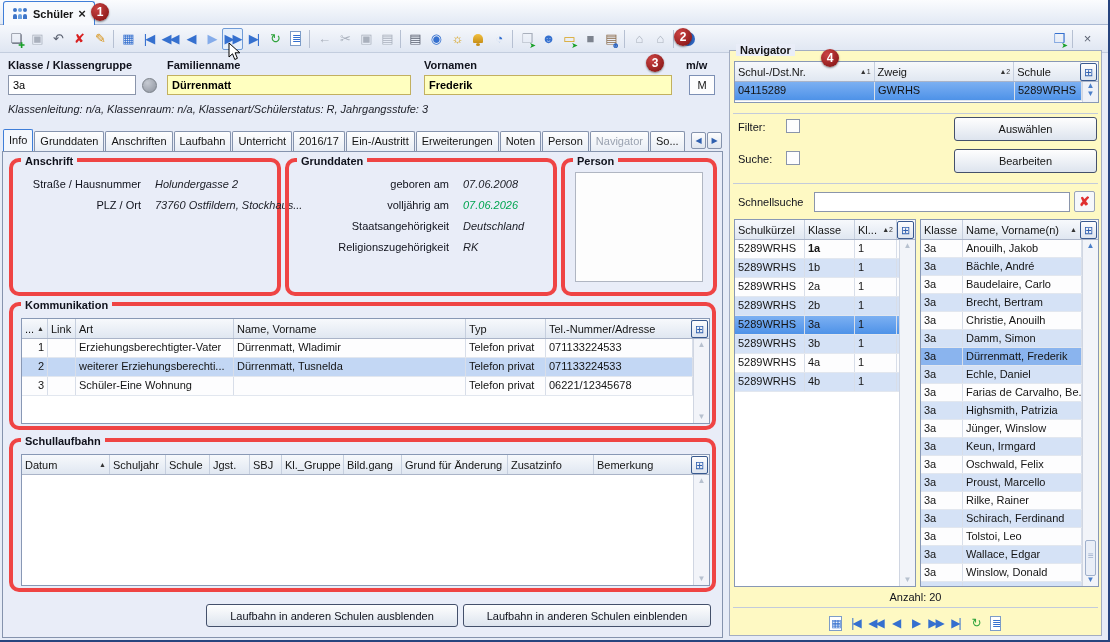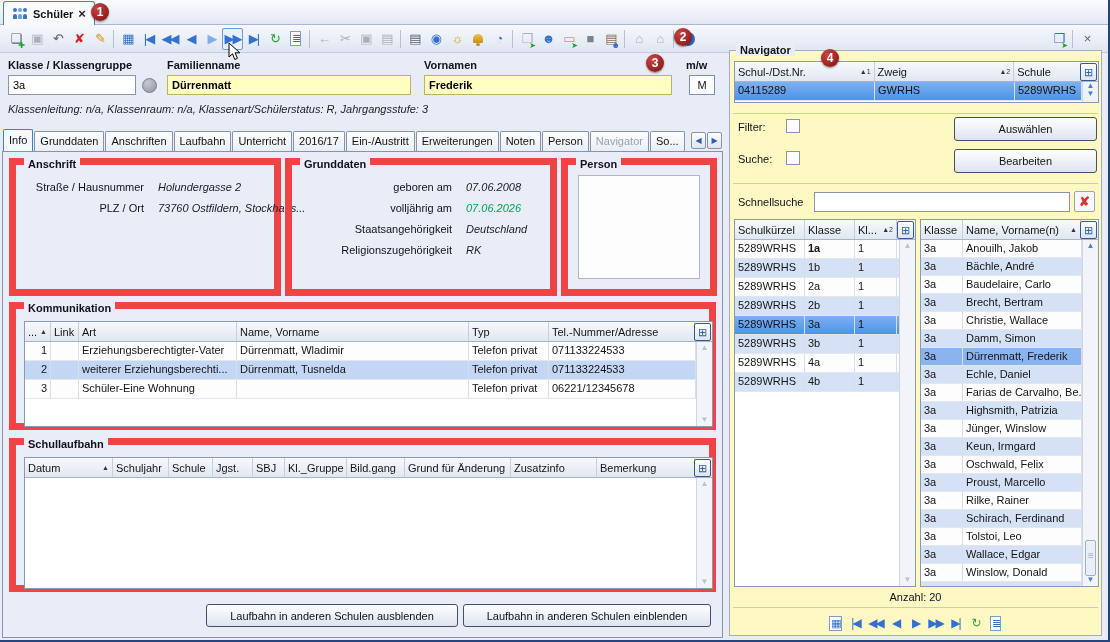--- a/index.html
+++ b/index.html
@@ -71,21 +71,21 @@
          border-color:#3f7ed8; z-index:2; }
   .tab.disabled { color:#9aa2b0; }
   .tab-arrows { position:absolute; right:1px; top:3px; display:flex; gap:1px; }
   .tab-arrow { width:15px; height:17px; border:1px solid #8593ad; border-radius:2px;
          background:linear-gradient(#fdfdfe,#dfe5ee); font-size:8px; color:#2f5fae;
          display:flex; align-items:center; justify-content:center; }
   .tab-content { position:absolute; top:22px; left:0; right:0; bottom:0;
          border:1px solid #8593ad; background:#e9edf8; }
 
   
-  .fs { position:absolute; border:7px solid #ef4444; border-radius:0; }
+  .fs { position:absolute; border:4px solid #ef4444; border-radius:10px; }
   .fs > .legend { position:absolute; top:-7px; left:8px; background:#e9edf8; padding:0 4px;
          font-weight:bold; color:#10121c; white-space:nowrap; }
   .fs-anschrift { left:6px; top:6px; width:272px; height:138px; }
   .fs-grunddaten { left:282px; top:6px; width:272px; height:138px; }
   .fs-person { left:558px; top:6px; width:156px; height:138px; }
   .person-box { position:absolute; left:10px; top:10px; right:10px; bottom:10px;
          background:#fdfdfd; border:1px solid #b0b6c2; }
   .fs-komm { left:6px; top:150px; width:707px; height:128px; }
   .fs-lauf { left:6px; top:286px; width:707px; height:154px; }
   .kv-row { position:absolute; white-space:nowrap; }
@@ -607,21 +607,21 @@
               <div class="tcell" style="flex: 1 1 0%;">Baudelaire, Carlo</div>
               <div style="width: 16px;"></div>
             </div>
             <div class="trow alt" style="height: 18px;">
               <div class="tcell" style="width: 42px;">3a</div>
               <div class="tcell" style="flex: 1 1 0%;">Brecht, Bertram</div>
               <div style="width: 16px;"></div>
             </div>
             <div class="trow" style="height: 18px;">
               <div class="tcell" style="width: 42px;">3a</div>
-              <div class="tcell" style="flex: 1 1 0%;">Christie, Wallace</div>
+              <div class="tcell" style="flex: 1 1 0%;">Christie, Anouilh</div>
               <div style="width: 16px;"></div>
             </div>
             <div class="trow alt" style="height: 18px;">
               <div class="tcell" style="width: 42px;">3a</div>
               <div class="tcell" style="flex: 1 1 0%;">Damm, Simon</div>
               <div style="width: 16px;"></div>
             </div>
             <div class="trow sel-light" style="height: 18px;">
               <div class="tcell" style="width: 42px;">3a</div>
               <div class="tcell" style="flex: 1 1 0%;">Dürrenmatt, Frederik</div>

